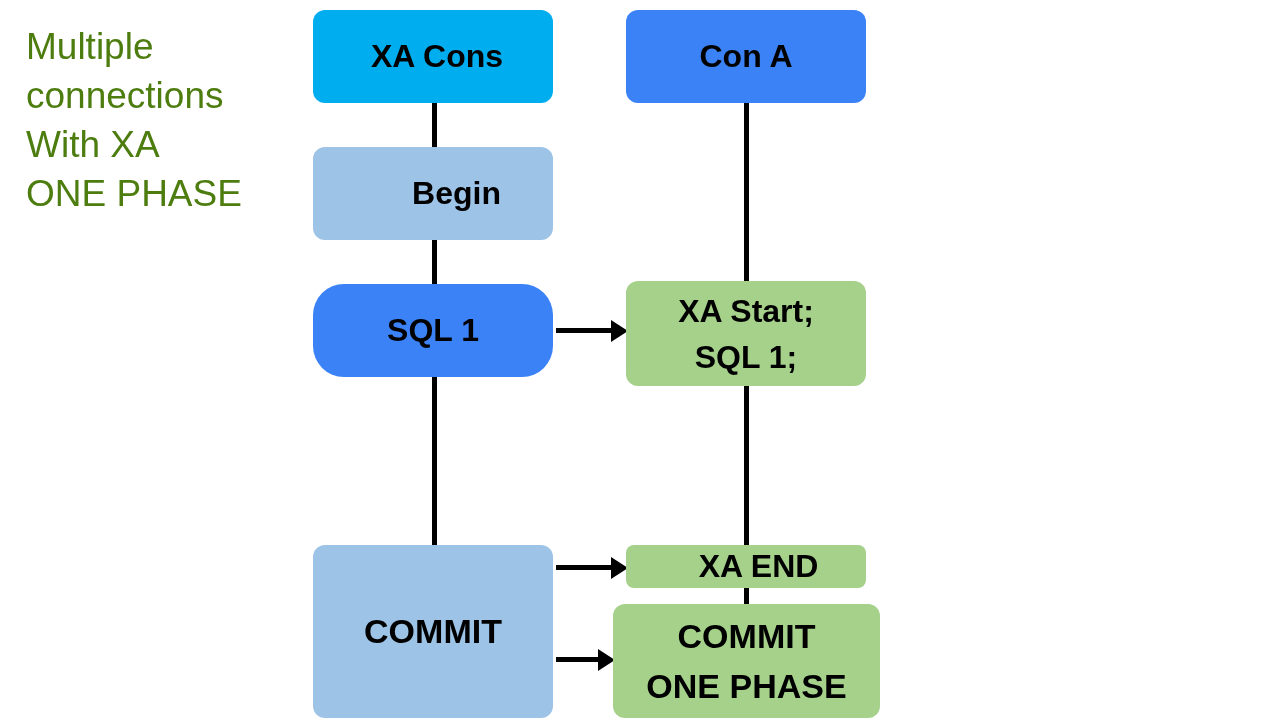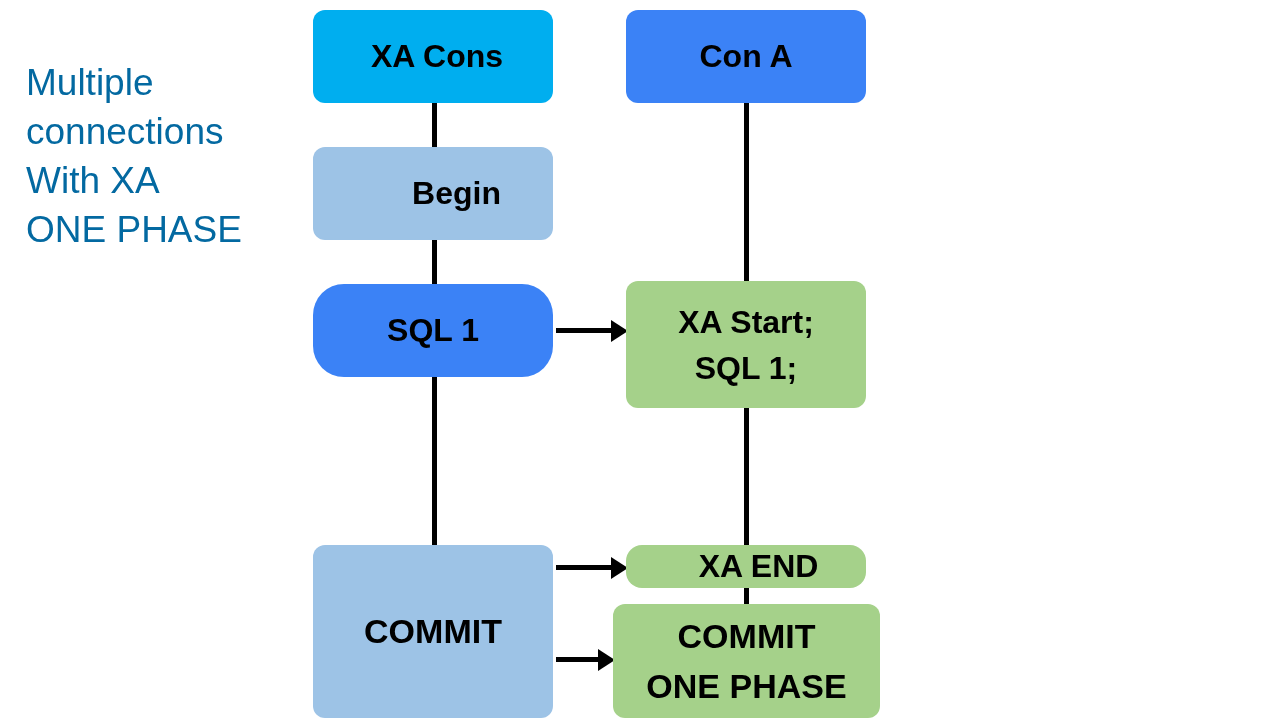--- a/index.html
+++ b/index.html
@@ -17,24 +17,23 @@
     background: #ffffff;
     overflow: hidden;
   }
   .caption {
     position: absolute;
     left: 26px;
     top: 22px;
     width: 270px;
     font-size: 37px;
     line-height: 49px;
-    color: #0369a1;
+    color: #4d7c0f;
     font-weight: 400;
     white-space: pre-line;
-    margin-top: 36px;
   }
   .node {
     position: absolute;
     display: flex;
     align-items: center;
     justify-content: center;
     text-align: center;
     border-radius: 12px;
     color: #000000;
     font-weight: bold;
@@ -90,23 +89,23 @@
   <div class="arrow-head" style="left:598px; top:649px;"></div>
 
   <div class="node" style="left:313px; top:10px; width:240px; height:93px; background:#00AEEF; font-size:32px;padding-left:8px;">XA Cons</div>
 
   <div class="node" style="left:626px; top:10px; width:240px; height:93px; background:#3b82f6; font-size:32px;">Con A</div>
 
   <div class="node" style="left:313px; top:147px; width:240px; height:93px; background:#9DC3E6; font-size:32px;padding-left:47px;">Begin</div>
 
   <div class="node" style="left:313px; top:284px; width:240px; height:93px; background:#3b82f6; font-size:32px;border-radius:31px;">SQL 1</div>
 
-  <div class="node" style="left:626px; top:281px; width:240px; height:127px; background:#A5D18A; font-size:32px; line-height:46px;">XA Start;
+  <div class="node" style="left:626px; top:281px; width:240px; height:105px; background:#A5D18A; font-size:32px; line-height:46px;">XA Start;
 SQL 1;</div>
 
   <div class="node" style="left:313px; top:545px; width:240px; height:173px; background:#9DC3E6; font-size:34px;">COMMIT</div>
 
-  <div class="node" style="left:626px; top:545px; width:240px; height:43px; background:#A5D18A; font-size:32px; border-radius:16px;padding-left:25px;">XA END</div>
+  <div class="node" style="left:626px; top:545px; width:240px; height:43px; background:#A5D18A; font-size:32px; border-radius:8px;padding-left:25px;">XA END</div>
 
   <div class="node" style="left:613px; top:604px; width:267px; height:114px; background:#A5D18A; font-size:34px; line-height:50px;">COMMIT
 ONE PHASE</div>
 
 </div>
 
 </body></html>

